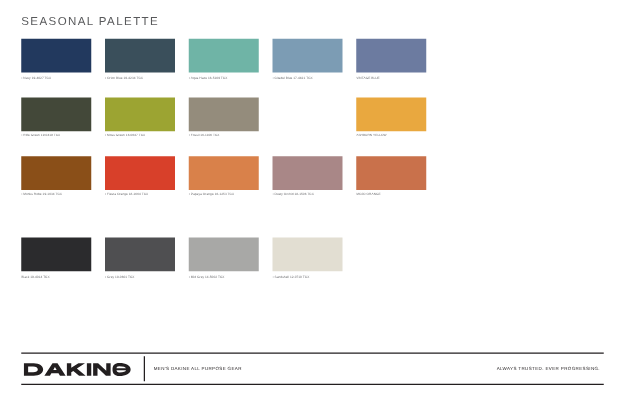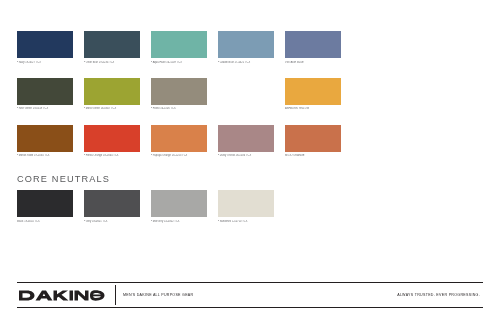--- a/index.html
+++ b/index.html
@@ -143,20 +143,21 @@
     letter-spacing: 0.3px;
     color: #231f20;
     white-space: nowrap;
   }
 </style>
 </head>
 <body style="background: rgb(255, 255, 255);">
 
 <div class="page">
 
+  <div class="section-title" id="seasonal-title">SEASONAL PALETTE</div>
 
   <div class="grid" id="seasonal-grid">
       <div class="row">
         <div class="cell">
           <span class="chip" style="background: rgb(34, 57, 94);"></span>
           <span class="chip-label"><span class="bullet">•</span>Navy 19-4027 TCX</span>
         </div>
         <div class="cell">
           <span class="chip" style="background: rgb(58, 79, 91);"></span>
           <span class="chip-label"><span class="bullet">•</span>Orion Blue 19-4234 TCX</span>
@@ -213,21 +214,20 @@
           <span class="chip" style="background: rgb(169, 135, 135);"></span>
           <span class="chip-label"><span class="bullet">•</span>Dusty Orchid 18-1506 TCX</span>
         </div>
         <div class="cell">
           <span class="chip" style="background: rgb(201, 113, 75);"></span>
           <span class="chip-label">MOJO ORANGE</span>
         </div>
       </div>
     </div>
 
-  <div class="section-title" id="neutrals-title">CORE NEUTRALS</div>
 
   <div class="grid" id="neutrals-grid">
       <div class="row">
         <div class="cell">
           <span class="chip" style="background: rgb(43, 43, 45);"></span>
           <span class="chip-label">Black 19-4014 TCX</span>
         </div>
         <div class="cell">
           <span class="chip" style="background: rgb(79, 79, 81);"></span>
           <span class="chip-label"><span class="bullet">•</span>Grey 18-0601 TCX</span>

